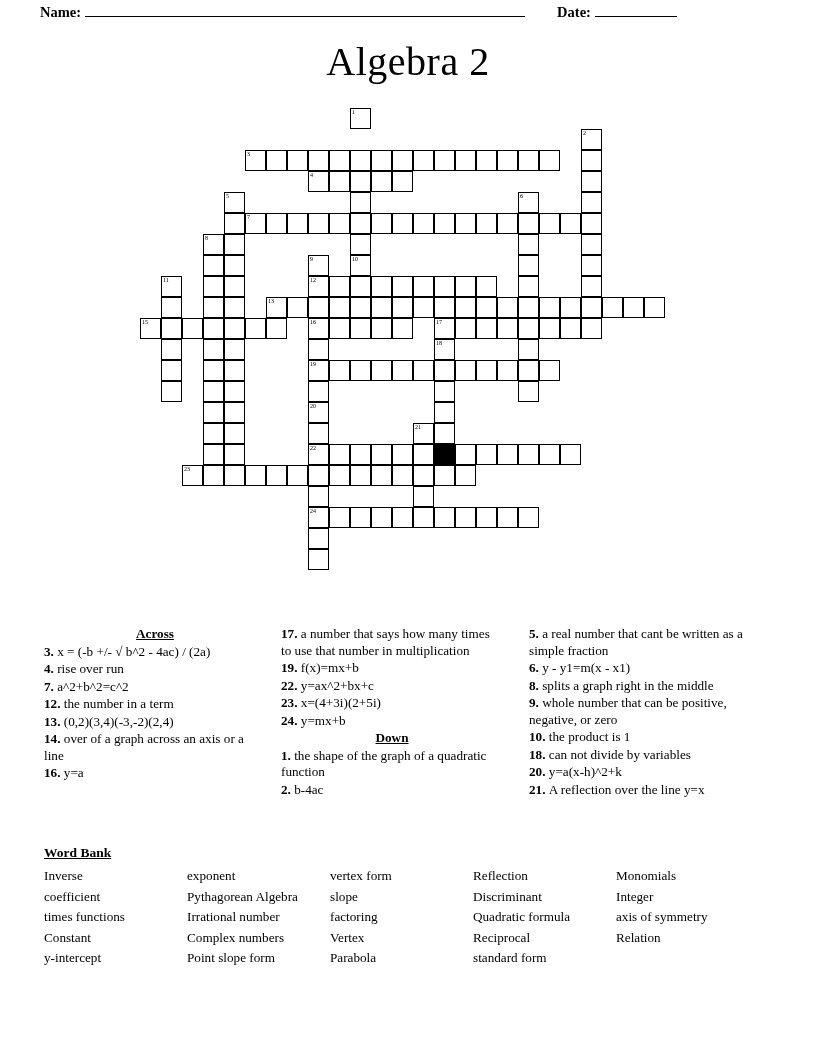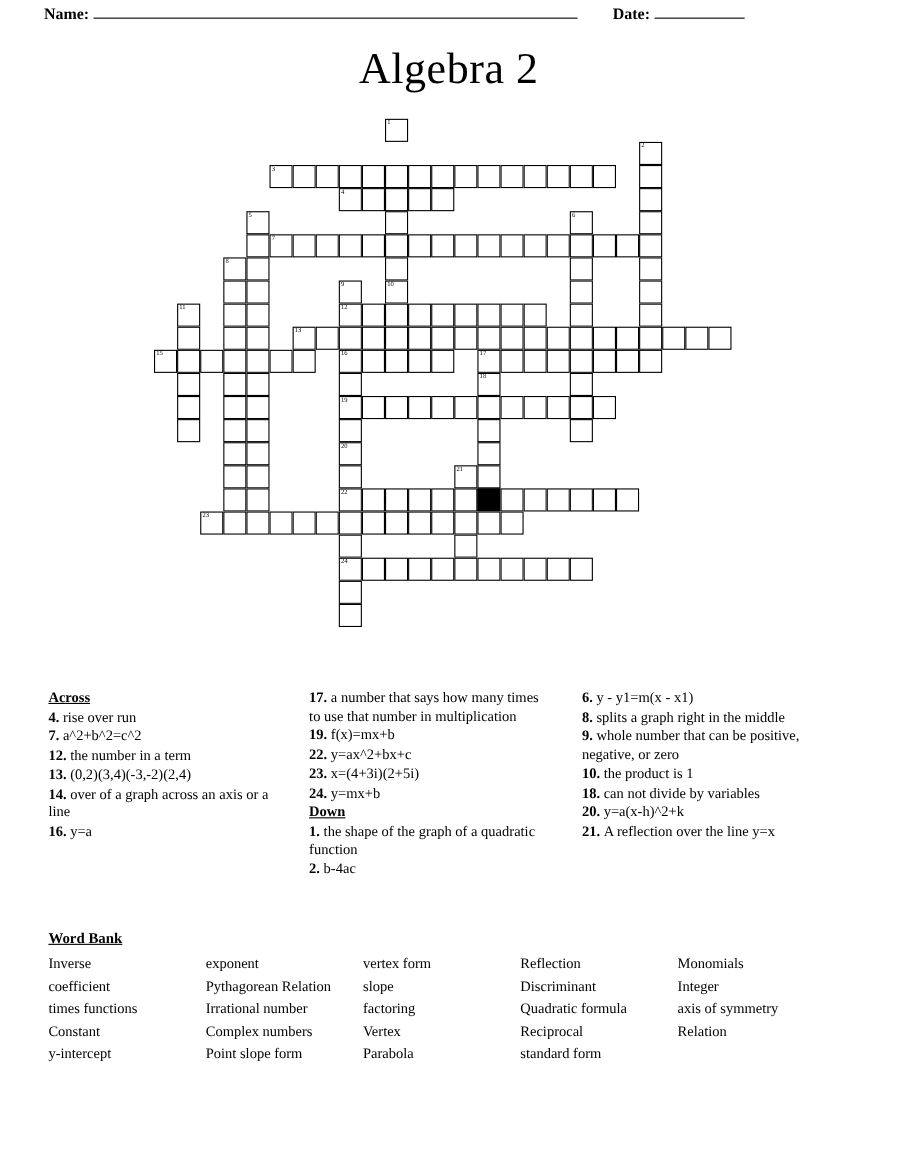--- a/index.html
+++ b/index.html
@@ -95,20 +95,21 @@
     font-size: 13.2px;
     line-height: 16.5px;
   }
   .col1 { left: 0px;   width: 222px; }
   .col2 { left: 237px; width: 222px; }
   .col3 { left: 485px; width: 245px; }
   .clue-heading {
     font-weight: bold;
     text-decoration: underline;
     margin-bottom: 1px;
+    text-align: center;
   }
   .clue { margin: 0 0 1px 0; }
   .clue b { font-weight: bold; }
 
   
   #wordbank {
     position: absolute;
     top: 845px;
     left: 44px;
     width: 730px;
@@ -384,20 +385,21 @@
       <div class="cw-cell" style="left: 497px; top: 399px; width: 21px; height: 21px;"></div>
       <div class="cw-cell" style="left: 518px; top: 399px; width: 21px; height: 21px;"></div>
       <div class="cw-cell" style="left: 308px; top: 420px; width: 21px; height: 21px;"></div>
       <div class="cw-cell" style="left: 308px; top: 441px; width: 21px; height: 21px;"></div>
     </div>
 
   <div id="clues">
     <div class="clue-col col1">
       <div class="clue-heading">Across</div>
       <div id="col1-list">
+          <div class="clue"><b>3. </b><span>x = (-b +/- √ b^2 - 4ac) / (2a)</span></div>
           <div class="clue"><b>4. </b><span>rise over run</span></div>
           <div class="clue"><b>7. </b><span>a^2+b^2=c^2</span></div>
           <div class="clue"><b>12. </b><span>the number in a term</span></div>
           <div class="clue"><b>13. </b><span>(0,2)(3,4)(-3,-2)(2,4)</span></div>
           <div class="clue"><b>14. </b><span>over of a graph across an axis or a line</span></div>
           <div class="clue"><b>16. </b><span>y=a</span></div>
         </div>
     </div>
     <div class="clue-col col2">
       <div id="col2-list-top">
@@ -408,41 +410,42 @@
           <div class="clue"><b>24. </b><span>y=mx+b</span></div>
         </div>
       <div class="clue-heading">Down</div>
       <div id="col2-list-bottom">
           <div class="clue"><b>1. </b><span>the shape of the graph of a quadratic function</span></div>
           <div class="clue"><b>2. </b><span>b-4ac</span></div>
         </div>
     </div>
     <div class="clue-col col3">
       <div id="col3-list">
+          <div class="clue"><b>5. </b><span>a real number that cant be written as a simple fraction</span></div>
           <div class="clue"><b>6. </b><span>y - y1=m(x - x1)</span></div>
           <div class="clue"><b>8. </b><span>splits a graph right in the middle</span></div>
           <div class="clue"><b>9. </b><span>whole number that can be positive, negative, or zero</span></div>
           <div class="clue"><b>10. </b><span>the product is 1</span></div>
           <div class="clue"><b>18. </b><span>can not divide by variables</span></div>
           <div class="clue"><b>20. </b><span>y=a(x-h)^2+k</span></div>
           <div class="clue"><b>21. </b><span>A reflection over the line y=x</span></div>
         </div>
     </div>
   </div>
 
   <div id="wordbank">
     <div class="wb-title">Word Bank</div>
     <div class="wb-grid" id="wb-grid">
         <div class="wb-item">Inverse</div>
         <div class="wb-item">exponent</div>
         <div class="wb-item">vertex form</div>
         <div class="wb-item">Reflection</div>
         <div class="wb-item">Monomials</div>
         <div class="wb-item">coefficient</div>
-        <div class="wb-item">Pythagorean Relation</div>
+        <div class="wb-item">Pythagorean Algebra</div>
         <div class="wb-item">slope</div>
         <div class="wb-item">Discriminant</div>
         <div class="wb-item">Integer</div>
         <div class="wb-item">times functions</div>
         <div class="wb-item">Irrational number</div>
         <div class="wb-item">factoring</div>
         <div class="wb-item">Quadratic formula</div>
         <div class="wb-item">axis of symmetry</div>
         <div class="wb-item">Constant</div>
         <div class="wb-item">Complex numbers</div>

